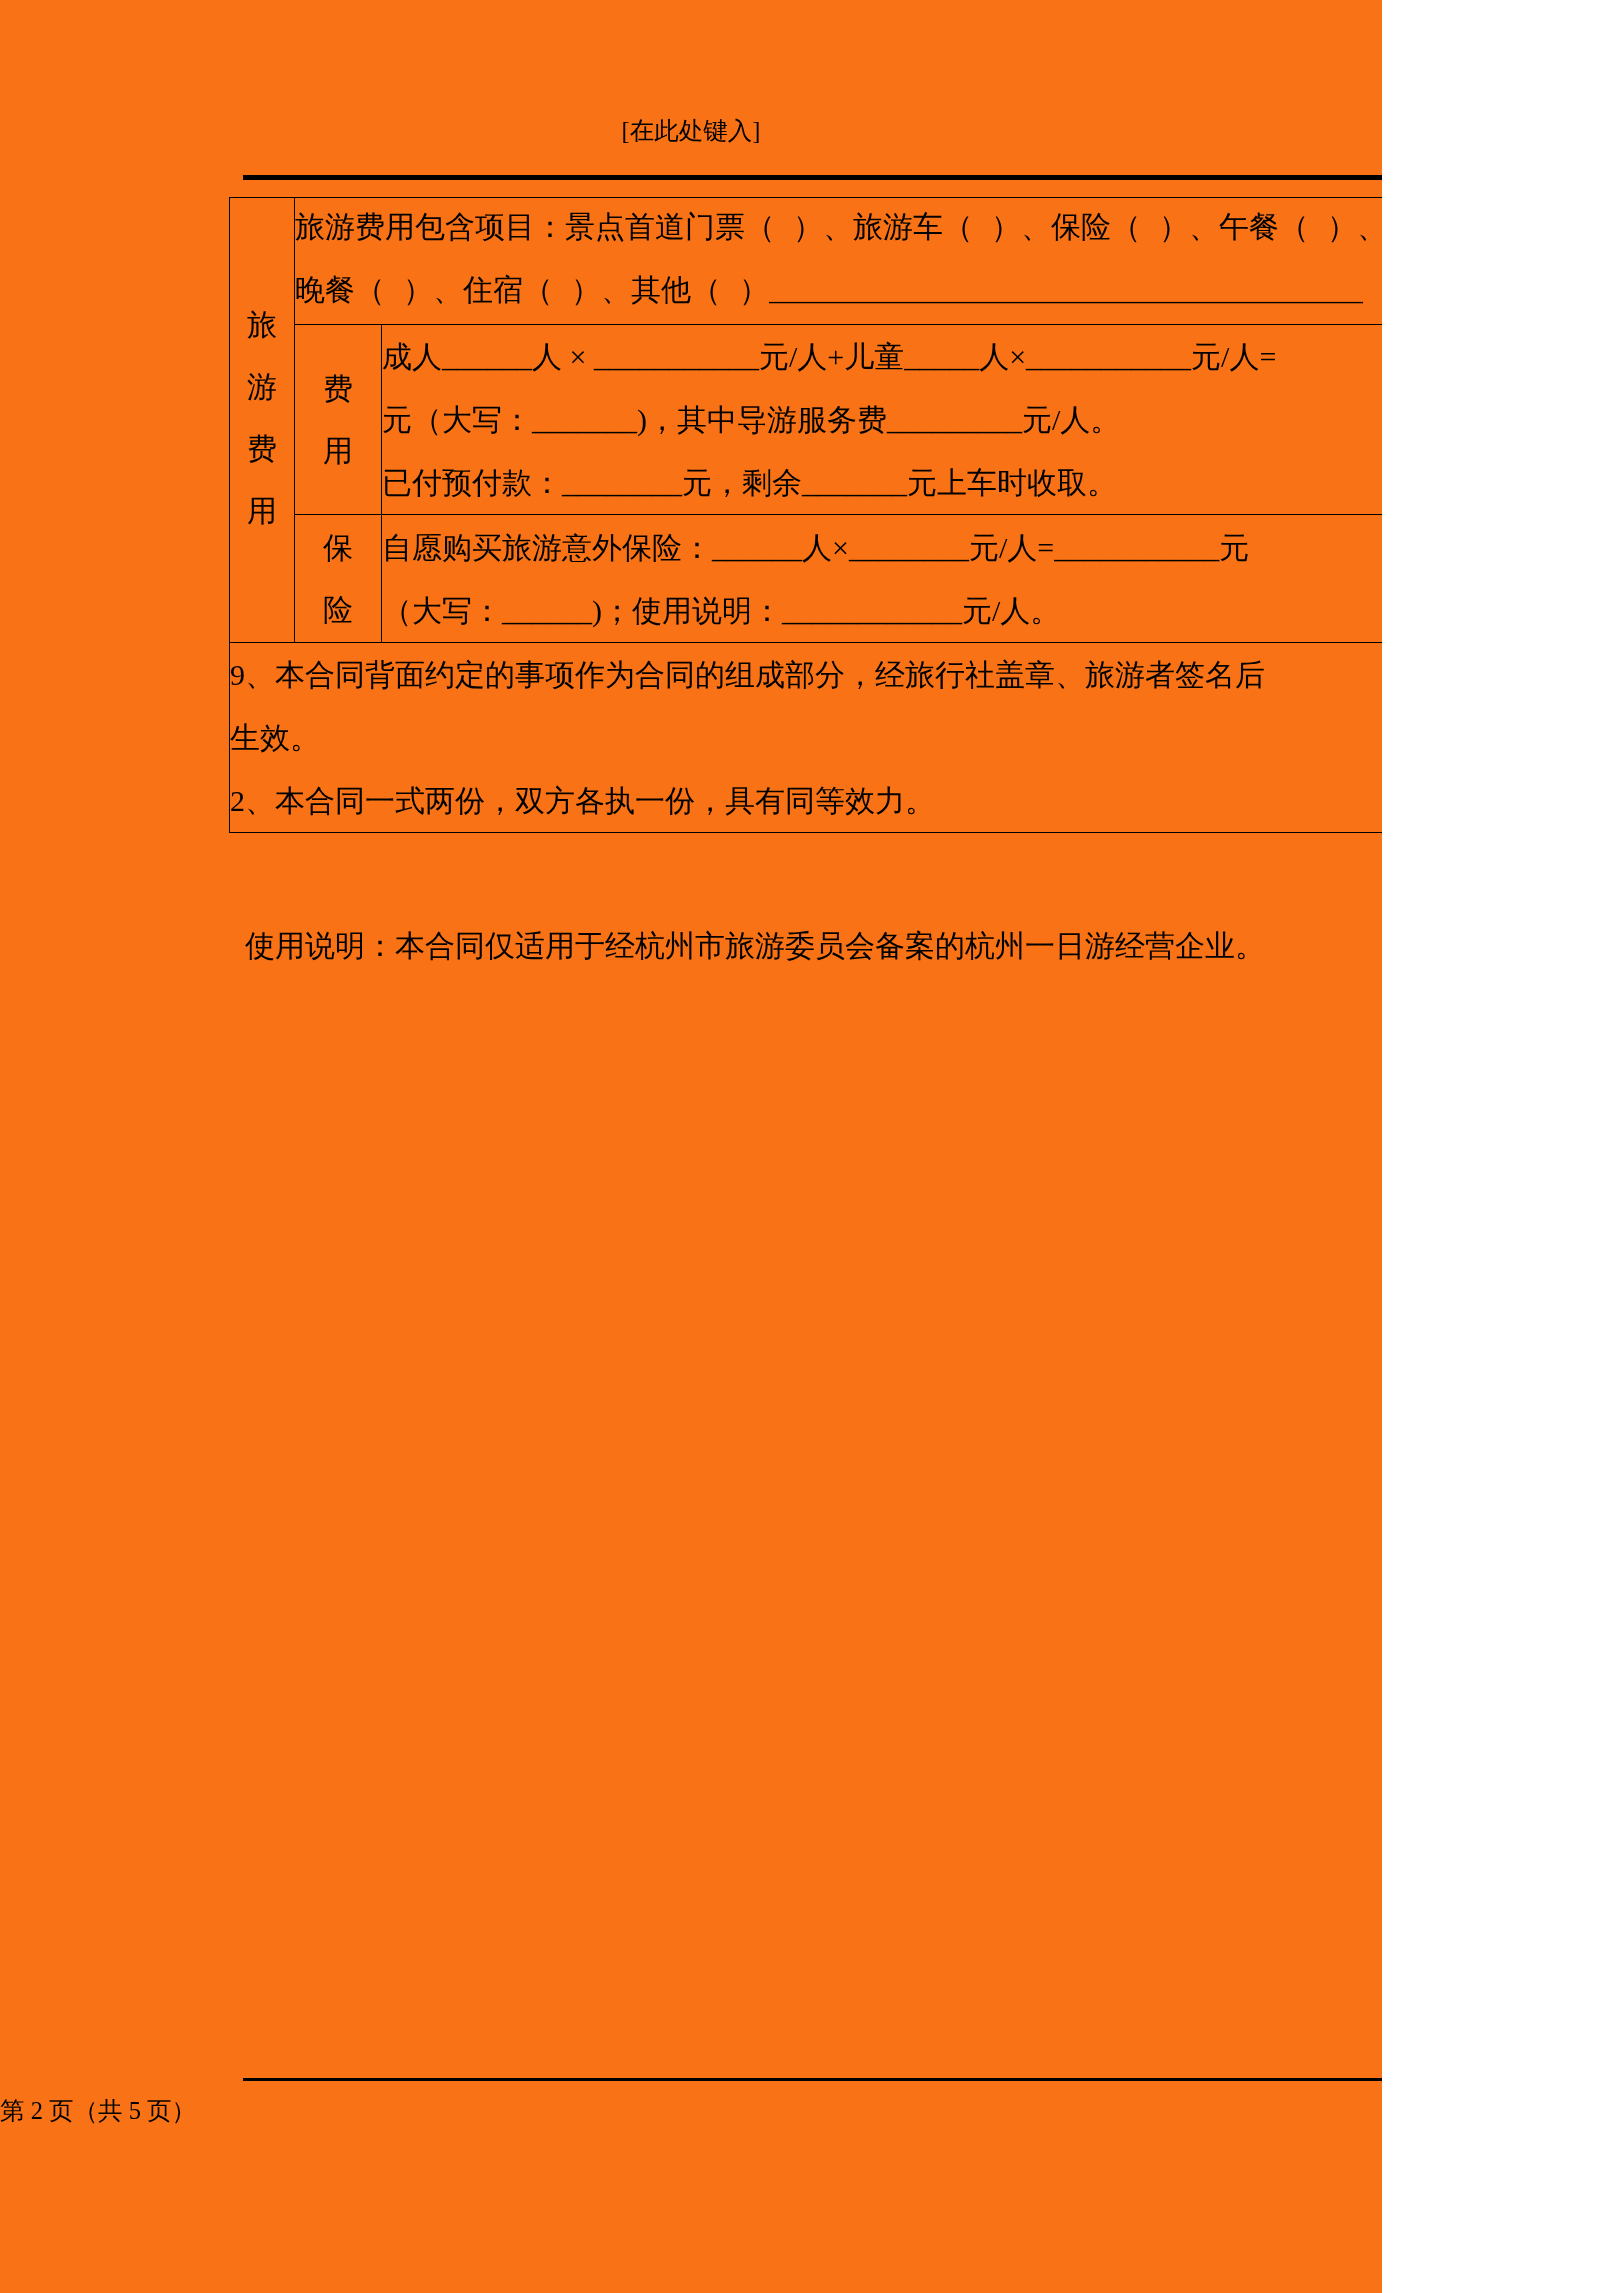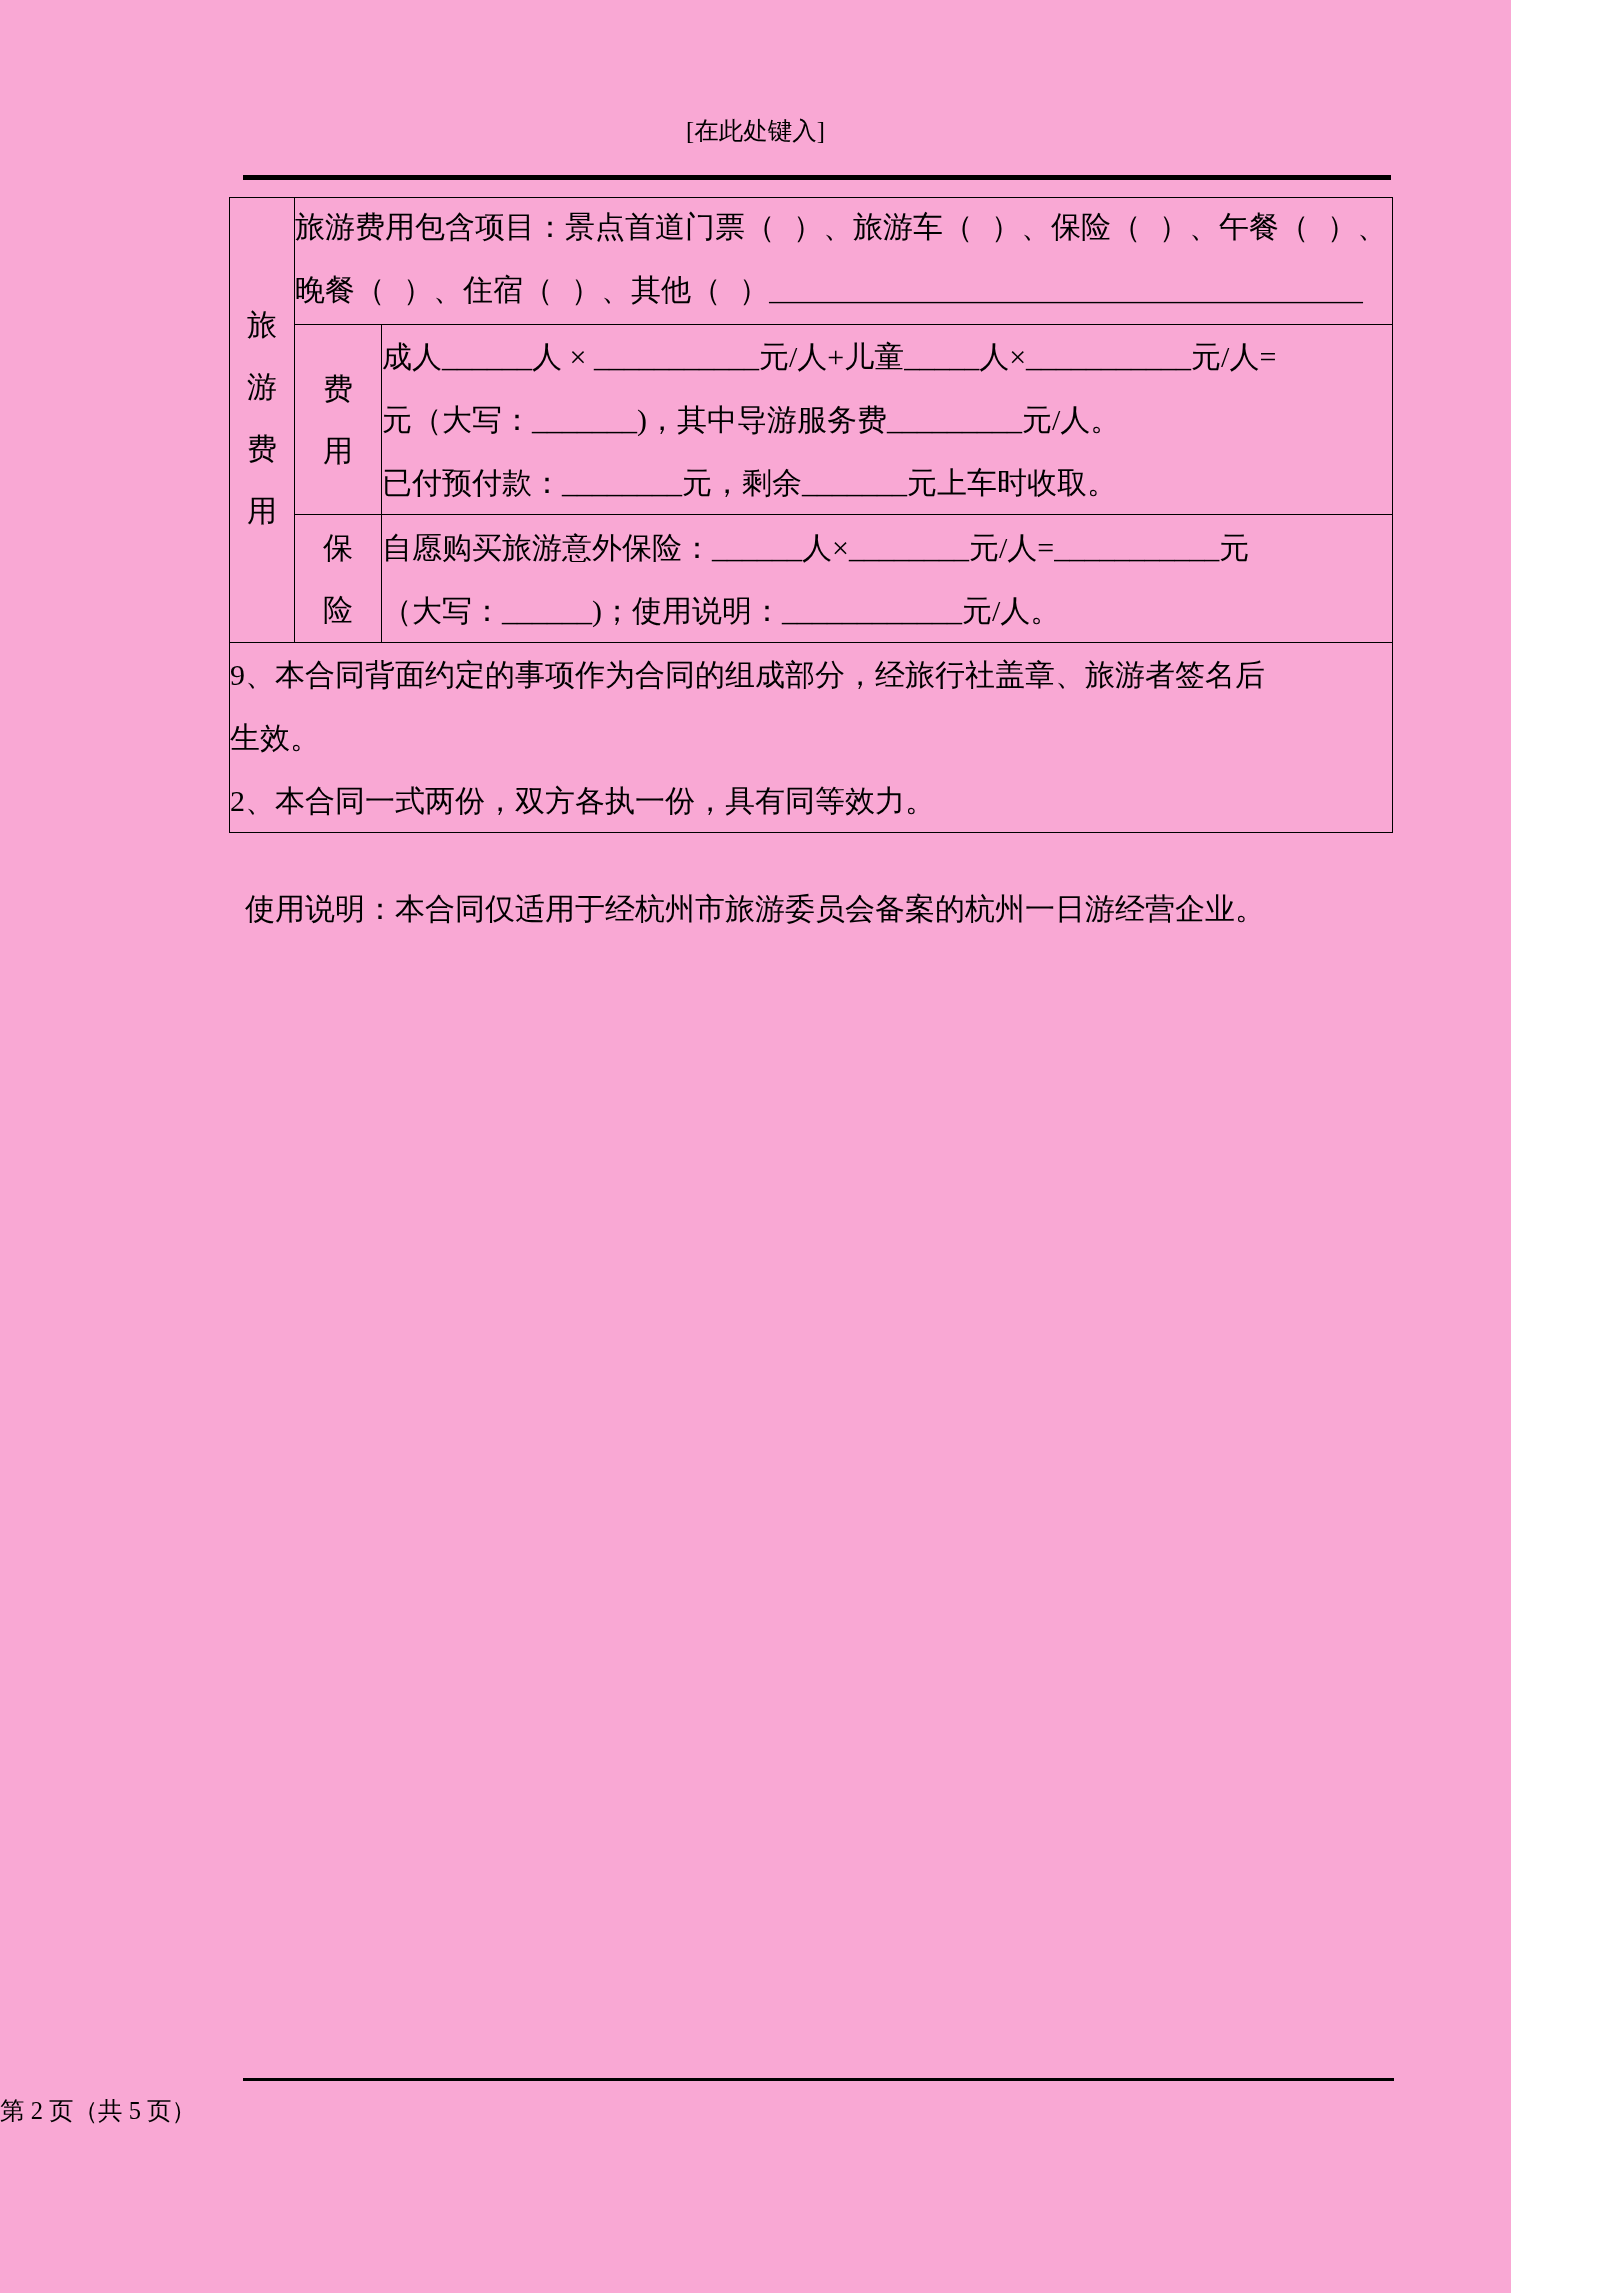--- a/index.html
+++ b/index.html
@@ -2,23 +2,23 @@
 <html style="font-size:14.5px"><head>
 <meta charset="utf-8">
 <style>
   html, body {
     margin: 0;
     padding: 0;
     background: #ffffff;
   }
   .page {
     position: relative;
-    width: 1511px;
+    width: 1382px;
     height: 2294px;
-    background: #f9a8d4;
+    background: #f97316;
     color: #000000;
     font-family: "Liberation Serif", "DejaVu Serif", serif;
     overflow: hidden;
   }
   .doc-header {
     position: absolute;
     top: 116px;
     left: 0;
     width: 100%;
     text-align: center;
@@ -69,21 +69,21 @@
   td.notes {
     padding-left: 14.5px;
     padding-right: 3.6px;
   }
   .tline {
     line-height: 63px;
     white-space: nowrap;
   }
   .usage-note {
     position: absolute;
-    top: 884px;
+    top: 921px;
     left: 245px;
     font-size: 30px;
     line-height: 50px;
     white-space: nowrap;
   }
   .footer-rule {
     position: absolute;
     top: 2078px;
     left: 243px;
     width: 1151px;

